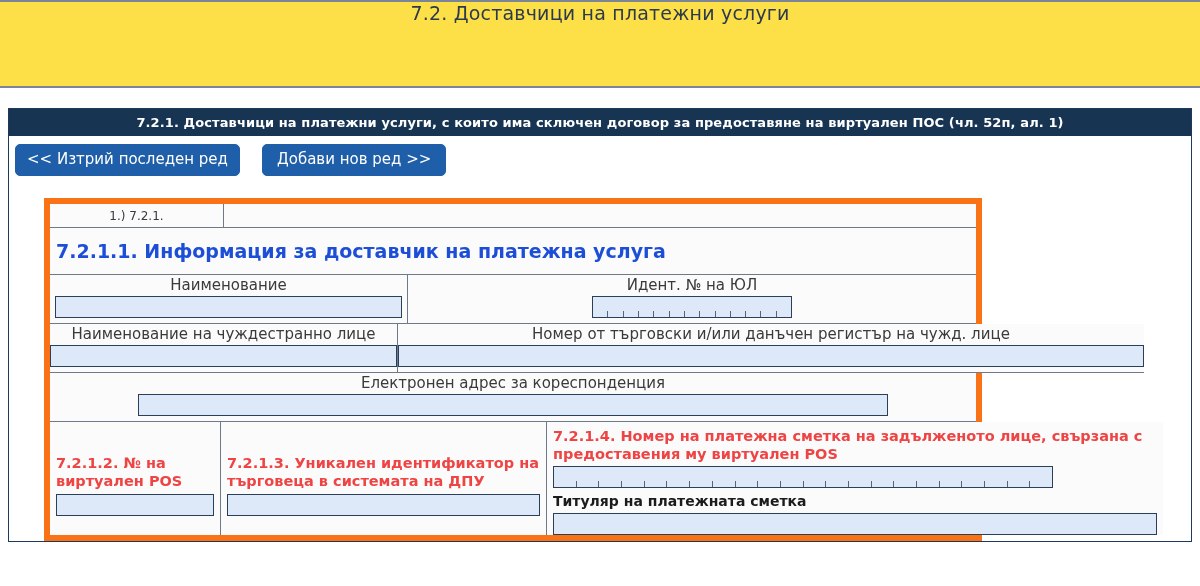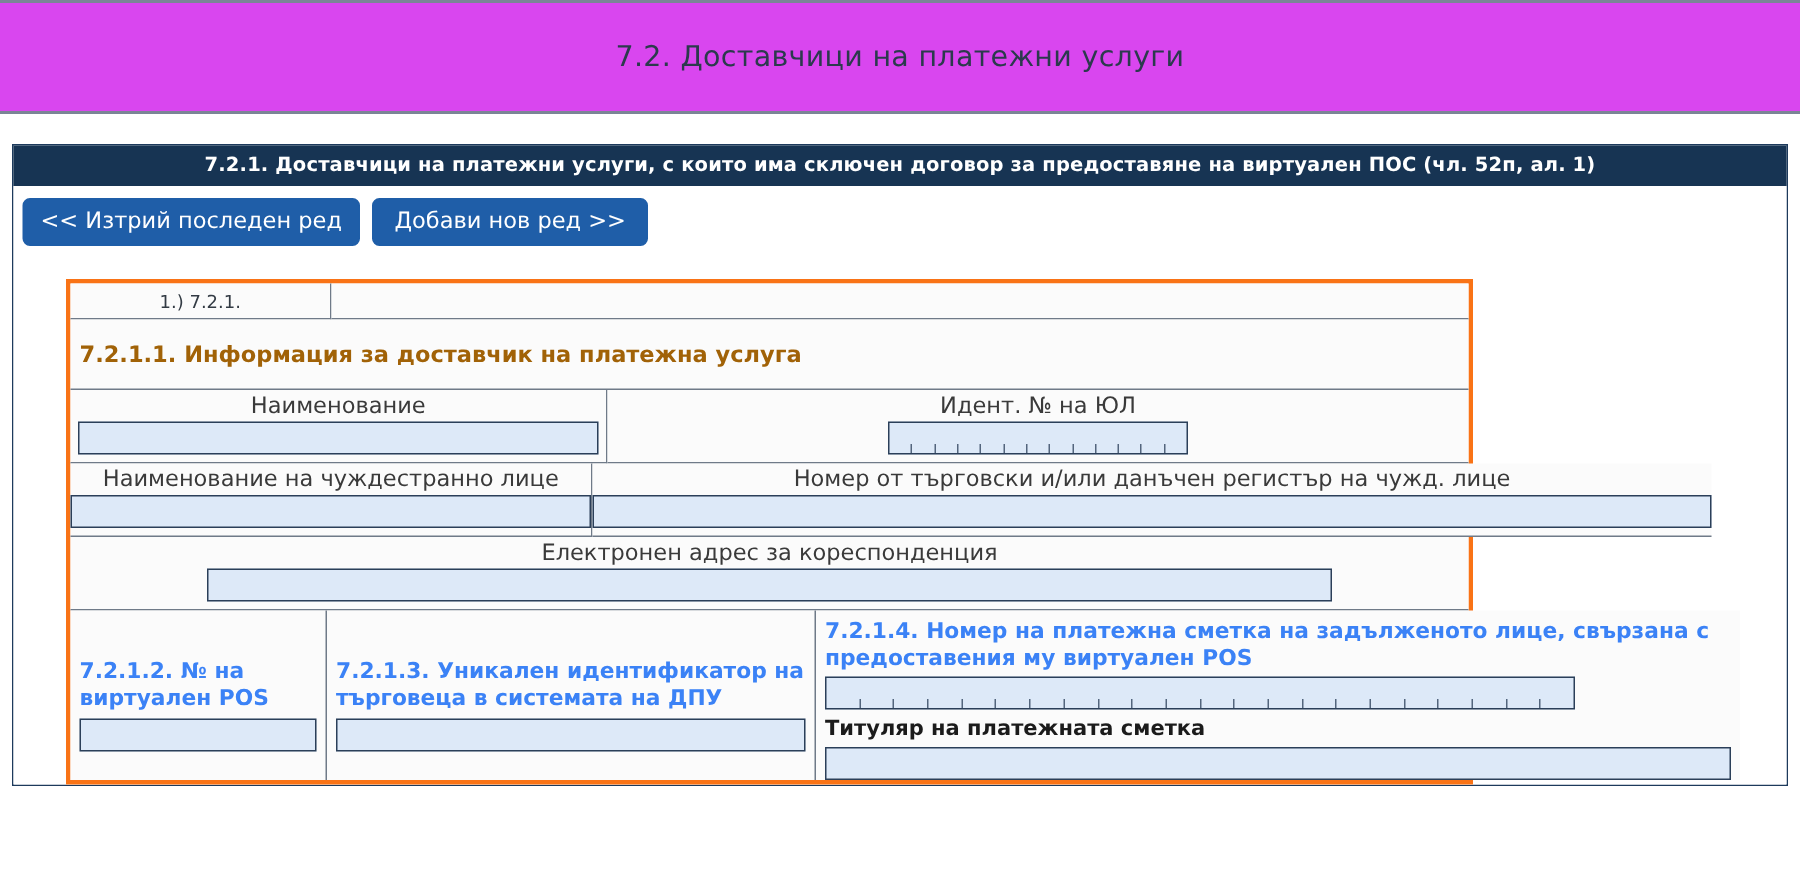--- a/index.html
+++ b/index.html
@@ -8,26 +8,26 @@
     margin: 0; padding: 0;
     width: 1200px; height: 586px;
     background: #ffffff;
     font-family: "DejaVu Sans", "Liberation Sans", sans-serif;
     overflow: hidden;
   }
 
   
   .page-header {
     width: 1200px;
-    height: 76px;
-    background: #d946ef;
+    height: 88px;
+    background: #fde047;
     border-top: 2px solid #7b8596;
     border-bottom: 2px solid #7b8596;
     display: flex;
-    align-items: center;
+    align-items: flex-start;
     justify-content: center;
   }
   .page-header-title {
     font-size: 19px;
     color: #2b3a4d;
     letter-spacing: .2px;
   }
 
   .gap-after-header { height: 20px; background: #ffffff; }
 
@@ -47,21 +47,21 @@
     font-size: 13px;
     font-weight: bold;
     letter-spacing: .1px;
   }
 
   
   .toolbar {
     background: #ffffff;
     padding: 8px 0 10px 6px;
     display: flex;
-    gap: 8px;
+    gap: 22px;
     align-items: center;
   }
   .btn {
     background: #1f5ea8;
     color: #ffffff;
     border: 1px solid #1f5ea8;
     border-radius: 5px;
     font-family: inherit;
     font-size: 15px;
     padding: 7px 14px 8px 14px;
@@ -72,21 +72,21 @@
   .btn.delete-row { padding-left: 11px; padding-right: 11px; }
 
   
   .form-area {
     background: #ffffff;
     padding: 12px 0 0 0;
   }
 
   .grid {
     margin: 0 35px 0 35px;
-    border: 3px solid #f97316;
+    border: 6px solid #f97316;
     border-collapse: collapse;
     width: 938px;
     background: #fbfbfb;
   }
 
   .row { display: flex; }
   .cell {
     border-right: 1px solid #6f7a88;
     border-bottom: 1px solid #6f7a88;
     background: #fbfbfb;
@@ -107,23 +107,23 @@
   }
   .cell-index-rest { flex: 1; }
 
   
   .row-subhead { height: 47px; }
   .cell-subhead {
     flex: 1;
     display: flex;
     align-items: center;
     padding-left: 6px;
-    font-size: 15px;
+    font-size: 19px;
     font-weight: bold;
-    color: #a16207;
+    color: #1d4ed8;
   }
 
   
   .row-field { height: 49px; }
   .cell-field {
     display: flex;
     flex-direction: column;
     align-items: center;
     justify-content: flex-start;
     padding-top: 3px;
@@ -197,21 +197,21 @@
     display: flex;
     flex-direction: column;
   }
   .cell-bottom.c1 { width: 171px; }
   .cell-bottom.c2 { width: 326px; }
   .cell-bottom.c3 { flex: 1; padding-top: 5px; }
 
   .bold-label {
     font-size: 14.5px;
     font-weight: bold;
-    color: #3b82f6;
+    color: #ef4444;
     line-height: 18px;
   }
   .cell-bottom.c1 .bold-label,
   .cell-bottom.c2 .bold-label { margin-top: 26px; }
 
   .bold-label.wide { margin-bottom: 3px; }
 
   .plain-label {
     font-size: 14px;
     color: #1b1b1b;

